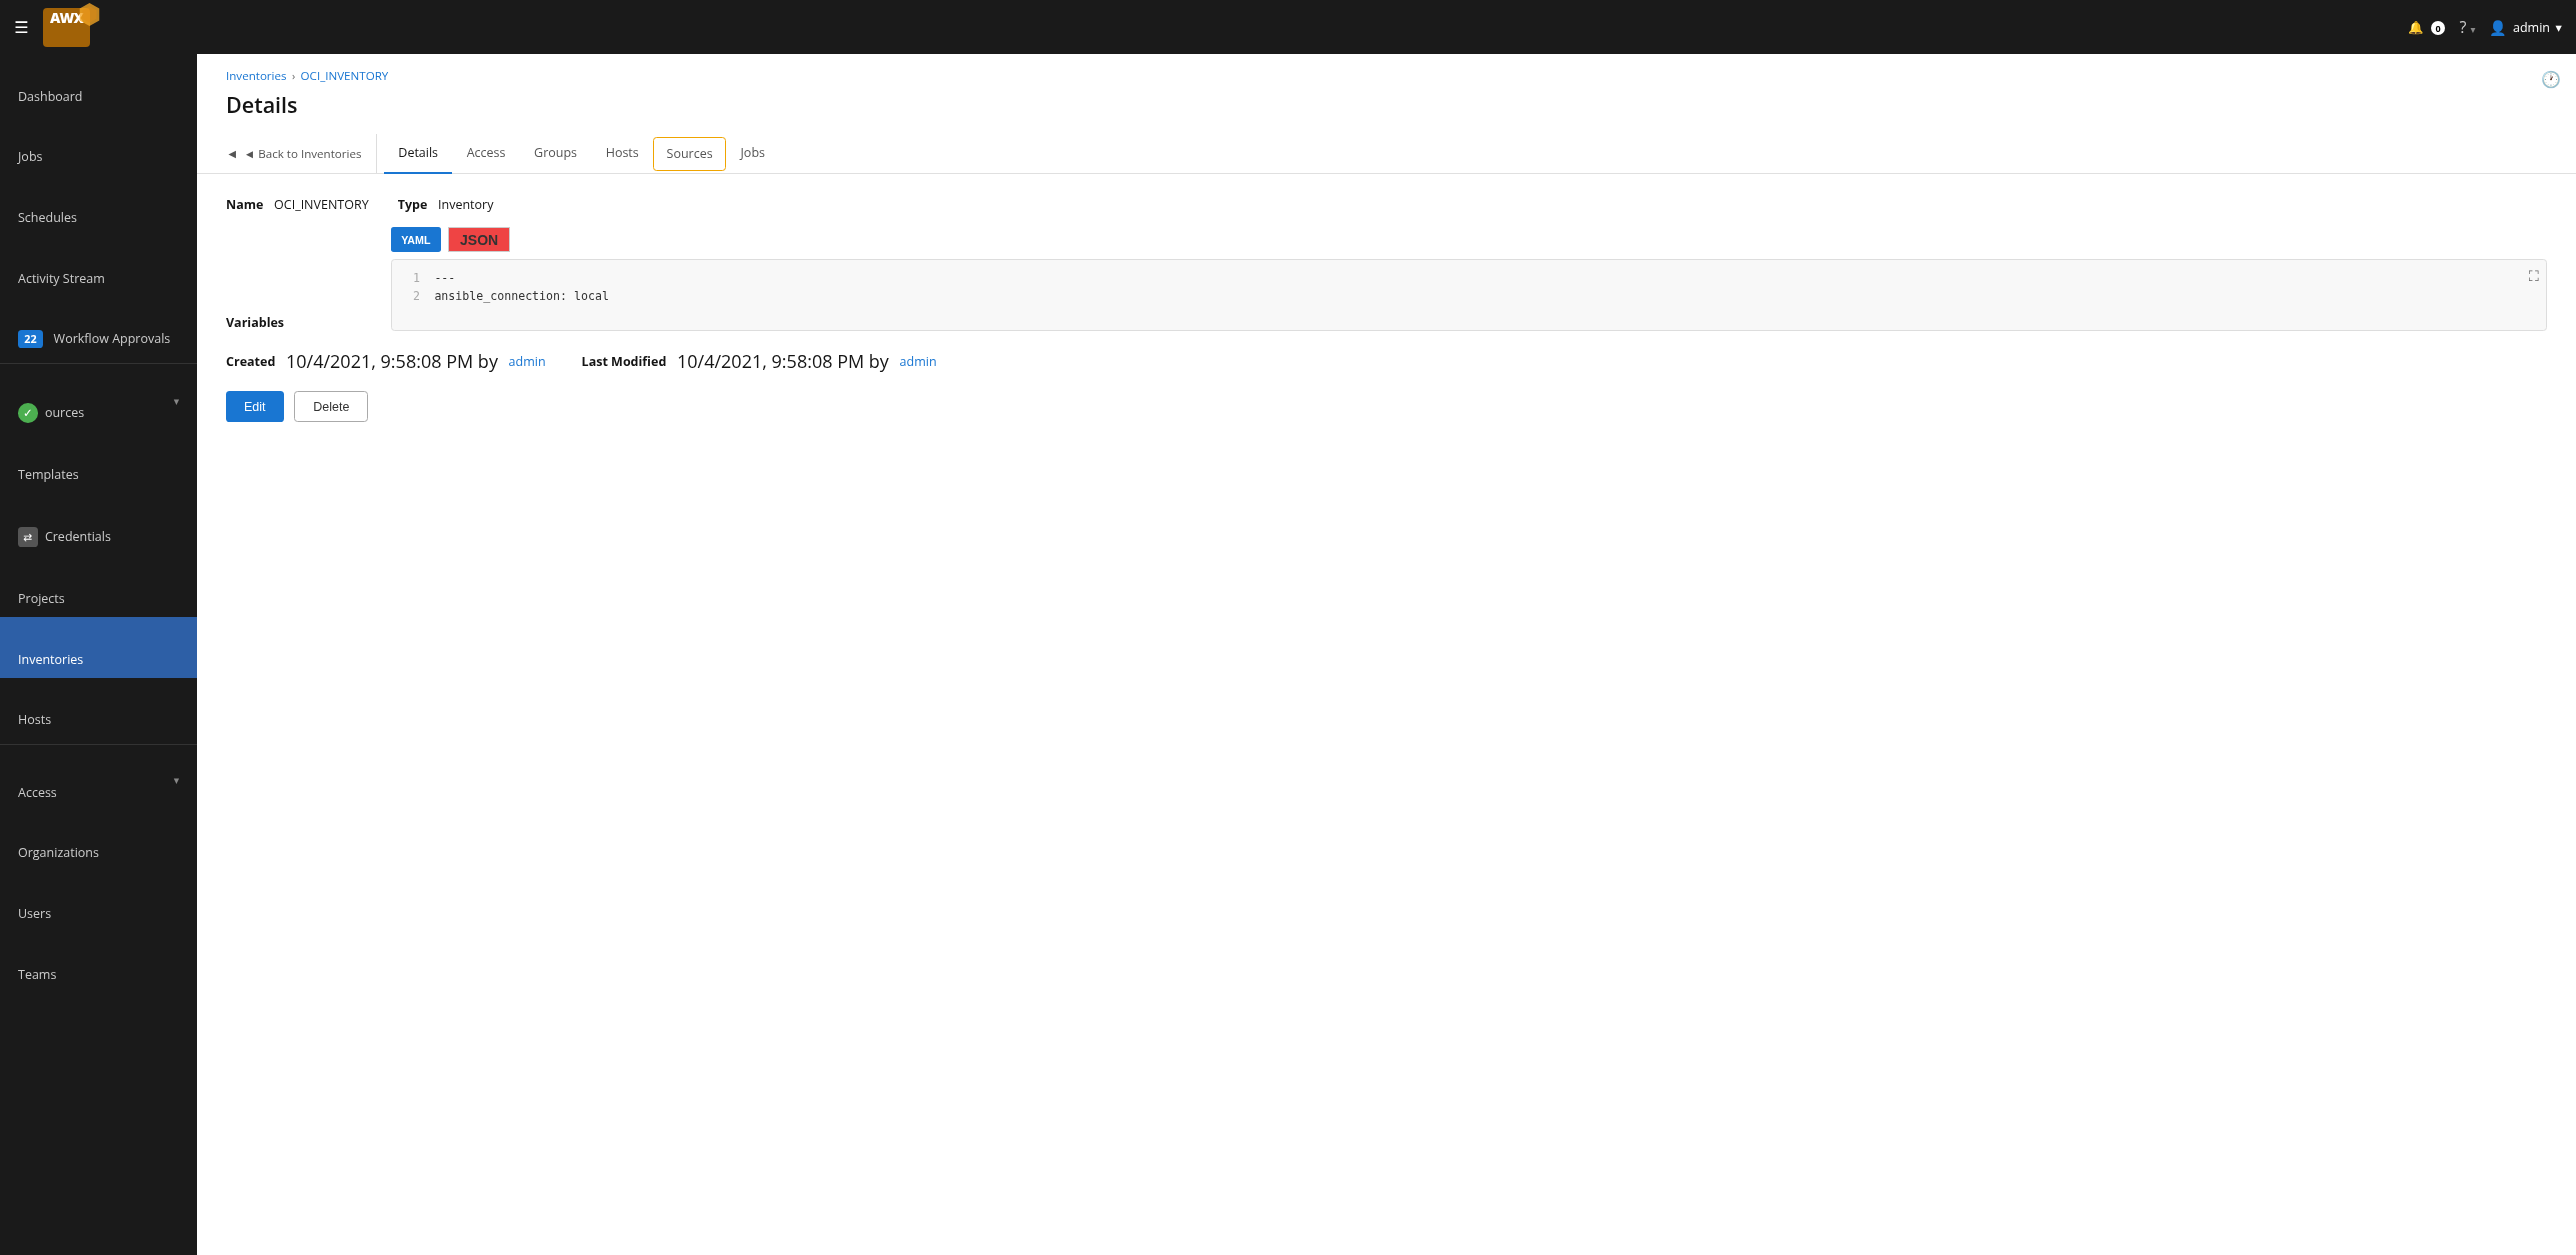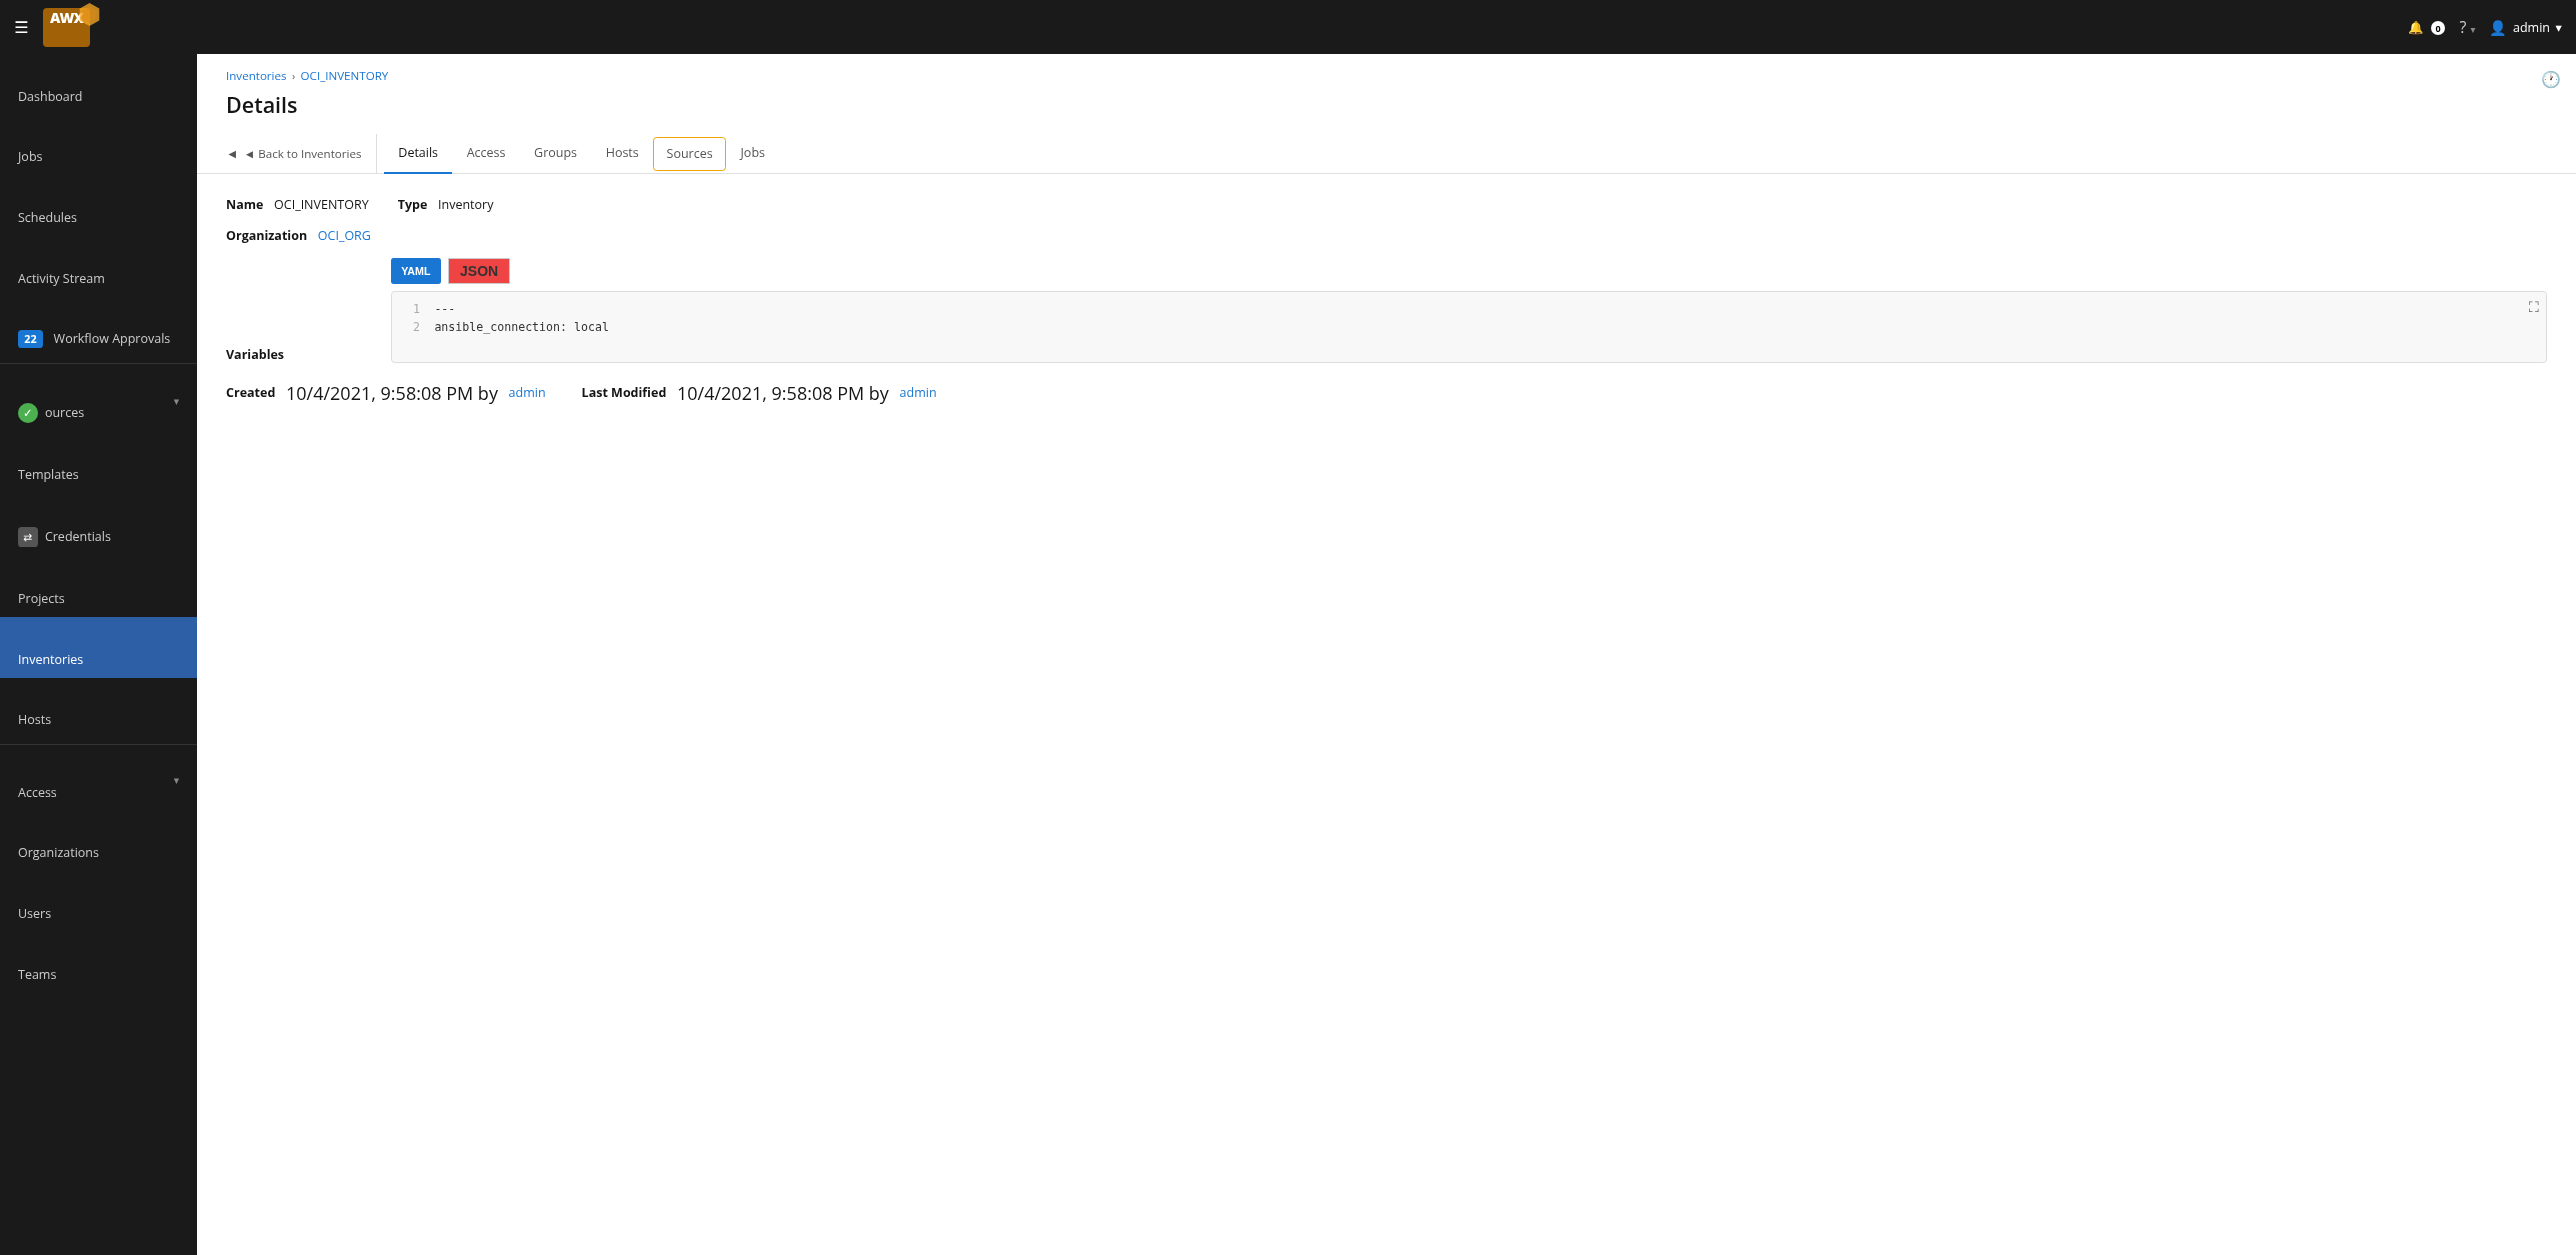--- a/index.html
+++ b/index.html
@@ -440,24 +440,20 @@
           <div style="display:flex; gap:10.7px; align-items:flex-start;">
             <span class="detail-label">Name</span>
             <span class="detail-value">OCI_INVENTORY</span>
           </div>
           <div style="display:flex; gap:10.7px; align-items:flex-end;">
             <span class="detail-label">Type</span>
             <span class="detail-value">Inventory</span>
           </div>
         </div>
 
-        <div style="display:flex; gap:10.7px; align-items:center; margin-bottom:14.3px;">
-          <span class="detail-label">Organization</span>
-          <a class="detail-link">OCI_ORG</a>
-        </div>
 
         <div class="variables-row">
           <span class="variables-label">Variables</span>
           <div class="variables-content">
             <div class="variables-buttons">
               <button class="btn-yaml">YAML</button>
               <button class="btn-json">JSON</button>
             </div>
             <div class="code-block">
               <div class="code-line">
@@ -479,18 +475,22 @@
             <span class="meta-value">10/4/2021, 9:58:08 PM by</span>
             <a class="detail-link">admin</a>
           </div>
           <div class="meta-item">
             <span class="meta-label">Last Modified</span>
             <span class="meta-value">10/4/2021, 9:58:08 PM by</span>
             <a class="detail-link">admin</a>
           </div>
         </div>
 
+        <div class="action-row">
+          <button class="btn-edit">Edit</button>
+          <button class="btn-delete">Delete</button>
+        </div>
 
       </div>
     </div>
   </main>
 </div>
 
 
 </body></html>

